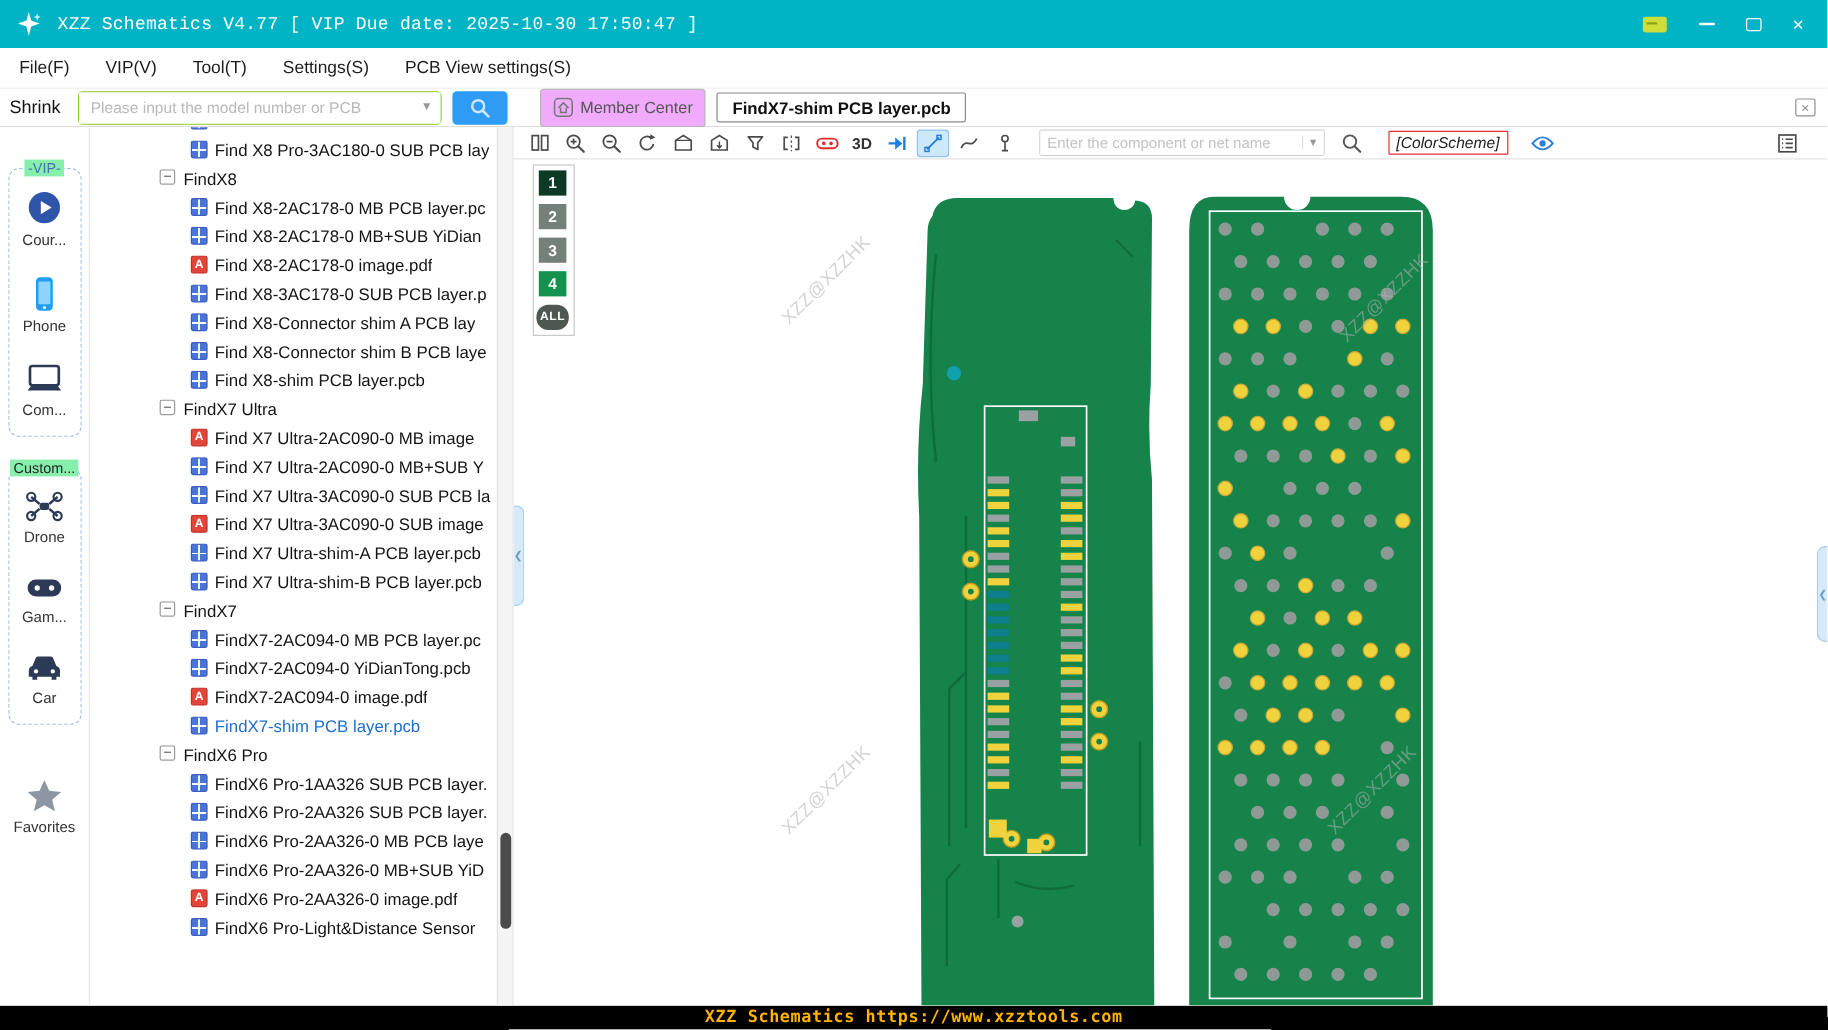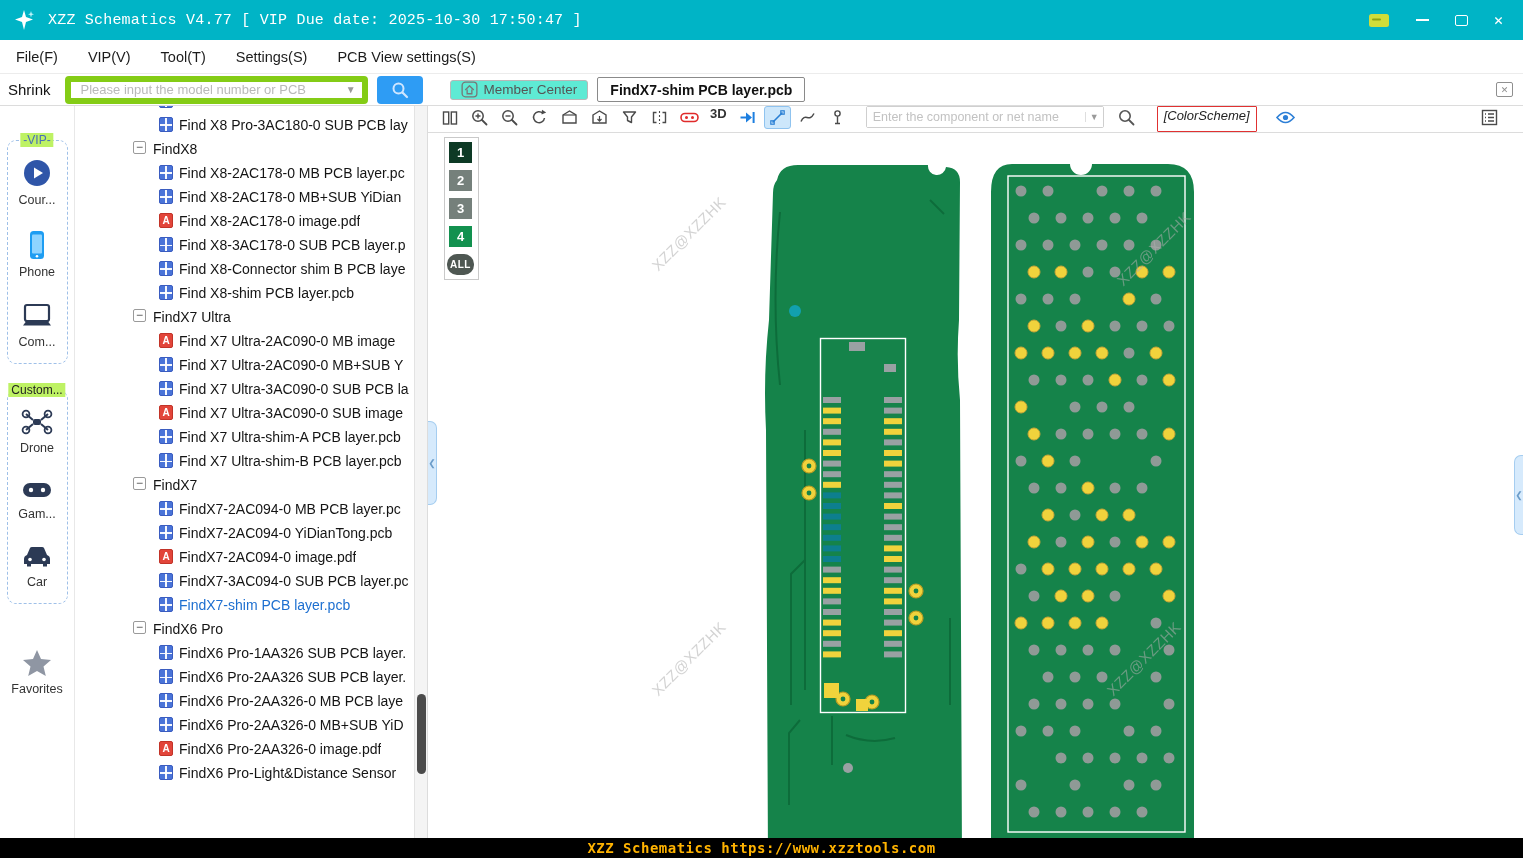--- a/index.html
+++ b/index.html
@@ -14,36 +14,36 @@
   .max-box { width:13px; height:11px; border:1.6px solid #fff; border-radius:2px; }
   .min-bar { width:13px; height:2px; background:#fff; }
 
   
   .menubar { height:34px; background:#fff; border-bottom:1px solid #ececec; display:flex; align-items:center; padding-left:16px; gap:30px; }
   .menu-item { font-size:14.5px; color:#1c1c1c; cursor:default; }
 
   
   .topbar { height:32px; background:#fff; border-bottom:1px solid #dcdcdc; display:flex; align-items:center; padding-left:8px; }
   .shrink-btn { font-size:15px; color:#111; margin-right:14px; }
-  .model-combo { position:relative; width:303px; height:28px; border:6px solid #84cc16; border-radius:4px; display:flex; align-items:center; background:#fff; }
+  .model-combo { position:relative; width:303px; height:28px; border:1px solid #84cc16; border-radius:4px; display:flex; align-items:center; background:#fff; }
   .model-combo input { border:none; outline:none; flex:1; height:100%; padding:0 22px 0 10px; font-size:13px; color:#333; font-family:inherit; }
   .model-combo input::placeholder { color:#b9b9b9; }
   .combo-caret { position:absolute; right:6px; color:#9a9a9a; font-size:10px; }
   .search-btn { width:46px; height:28px; margin-left:9px; background:#2e9cf4; border-radius:4px; display:flex; align-items:center; justify-content:center; }
-  .member-btn { margin-left:27px; height:20px; border:1px solid #b8b8b8; border-radius:3px; display:flex; align-items:center; gap:6px; padding:0 10px; color:#555; font-size:13.5px; background:#5eead4; }
+  .member-btn { margin-left:27px; height:32px; border:1px solid #b8b8b8; border-radius:3px; display:flex; align-items:center; gap:6px; padding:0 10px; color:#555; font-size:13.5px; background:#f0abfc; }
   .doc-tab { margin-left:9px; height:25px; border:1px solid #8a8a8a; border-radius:2px; display:flex; align-items:center; padding:0 12px; font-size:14px; font-weight:bold; color:#111; background:#fff; }
   .panel-x { margin-left:auto; margin-right:10px; width:17px; height:15px; border:1.6px solid #8f8f8f; border-radius:2px; display:flex; align-items:center; justify-content:center; font-size:9px; color:#8f8f8f; }
 
   
   .content { display:flex; height:732px; }
 
   
   .vip-col { width:75px; border-right:1px solid #e8e8e8; padding-top:8px; display:flex; flex-direction:column; align-items:center; background:#fff; }
   .dash-box { width:61px; border:1px dashed #9fc0e8; border-radius:9px; position:relative; padding:16px 2px 14px 2px; margin-bottom:26px; display:flex; flex-direction:column; align-items:center; gap:22px; }
-  .box-title { position:absolute; top:-8px; left:50%; transform:translateX(-50%); background:#bef264; padding:0 3px; font-size:12px; color:#4a6fb5; white-space:nowrap; }
+  .box-title { position:absolute; top:-8px; left:50%; transform:translateX(-50%); background:#86efac; padding:0 3px; font-size:12px; color:#4a6fb5; white-space:nowrap; }
   .box-title.dark { color:#222; }
   .side-item { display:flex; flex-direction:column; align-items:center; gap:4px; font-size:12.5px; color:#333; width:100%; }
   .side-item .lbl { max-width:64px; overflow:hidden; white-space:nowrap; }
   .favorites-item { margin-top:18px; }
 
   
   .tree-panel { width:353px; position:relative; border-right:1px solid #dcdcdc; overflow:hidden; background:#fff; }
   .tree-list { margin-top:-13px; }
   .tree-row { height:24px; display:flex; align-items:flex-start; white-space:nowrap; overflow:hidden; font-size:14px; color:#141414; cursor:default; }
   .tree-row.group { padding-left:58px; }
@@ -55,21 +55,21 @@
       linear-gradient(90deg, transparent 0 5px, rgba(255,255,255,.95) 5px 6.5px, transparent 6.5px 100%),
       linear-gradient(0deg, transparent 0 5px, rgba(255,255,255,.95) 5px 6.5px, transparent 6.5px 100%),
       #4a74d8; border:1px solid #3a5cc0; }
   .ficon.pdf { background:#e2453a; border:1px solid #c23328; color:#fff; font-size:10px; font-weight:bold; text-align:center; line-height:14px; }
   .tlabel { overflow:hidden; }
   .vscroll { position:absolute; right:0; top:0; bottom:0; width:13px; background:#f4f4f4; border-left:1px solid #e3e3e3; }
   .vthumb { position:absolute; left:2px; width:9px; border-radius:5px; background:#4b4b4b; top:588px; height:80px; }
 
   
   .main { flex:1; display:flex; flex-direction:column; position:relative; min-width:0; }
-  .pcb-toolbar { height:27px; border-bottom:1px solid #dcdcdc; display:flex; padding:0 8px; gap:3px; background:#fff; }
+  .pcb-toolbar { height:27px; border-bottom:1px solid #dcdcdc; display:flex; align-items:center; padding:0 8px; gap:3px; background:#fff; }
   .tbtn { width:27px; height:23px; display:flex; align-items:center; justify-content:center; border-radius:3px; flex:none; }
   .tbtn.active { background:#cde7fb; border:1px solid #8fc3ef; }
   .t3d { font-size:13px; font-weight:600; color:#333; padding:0 4px; }
   .comp-combo { margin-left:12px; width:238px; height:22px; border:1px solid #cfcfcf; border-radius:2px; display:flex; align-items:center; background:#fff; position:relative; flex:none; }
   .comp-combo input { border:none; outline:none; flex:1; height:100%; padding:0 20px 0 6px; font-size:12.5px; color:#be185d; font-family:inherit; }
   .comp-combo input::placeholder { color:#c2c2c2; }
   .comp-caret { position:absolute; right:4px; color:#9a9a9a; font-size:9px; border-left:1px solid #dedede; padding-left:4px; }
   .mag-btn { margin-left:6px; }
   .colorscheme-btn { margin-left:14px; border:1px solid #e03131; padding:1px 6px 2px 6px; font-size:13px; color:#222; background:#fff; border-radius:1px; white-space:nowrap;font-style:italic; }
   .eye-btn { margin-left:12px; }
@@ -245,20 +245,24 @@
         <div class="tree-row file">
           <span class="ficon pdf">A</span>
           <span class="tlabel">Find X8-2AC178-0 image.pdf</span>
         </div>
         <div class="tree-row file">
           <span class="ficon pcb"></span>
           <span class="tlabel">Find X8-3AC178-0 SUB PCB layer.p</span>
         </div>
         <div class="tree-row file">
           <span class="ficon pcb"></span>
+          <span class="tlabel">Find X8-Connector shim A PCB lay</span>
+        </div>
+        <div class="tree-row file">
+          <span class="ficon pcb"></span>
           <span class="tlabel">Find X8-Connector shim B PCB laye</span>
         </div>
         <div class="tree-row file">
           <span class="ficon pcb"></span>
           <span class="tlabel">Find X8-shim PCB layer.pcb</span>
         </div>
         <div class="tree-row group">
           <span class="collapse-box">−</span>
           <span class="tlabel">FindX7 Ultra</span>
         </div>
@@ -294,24 +298,20 @@
           <span class="ficon pcb"></span>
           <span class="tlabel">FindX7-2AC094-0 MB PCB layer.pc</span>
         </div>
         <div class="tree-row file">
           <span class="ficon pcb"></span>
           <span class="tlabel">FindX7-2AC094-0 YiDianTong.pcb</span>
         </div>
         <div class="tree-row file">
           <span class="ficon pdf">A</span>
           <span class="tlabel">FindX7-2AC094-0 image.pdf</span>
-        </div>
-        <div class="tree-row file">
-          <span class="ficon pcb"></span>
-          <span class="tlabel">FindX7-3AC094-0 SUB PCB layer.pc</span>
         </div>
         <div class="tree-row file selected">
           <span class="ficon pcb"></span>
           <span class="tlabel">FindX7-shim PCB layer.pcb</span>
         </div>
         <div class="tree-row group">
           <span class="collapse-box">−</span>
           <span class="tlabel">FindX6 Pro</span>
         </div>
         <div class="tree-row file">

